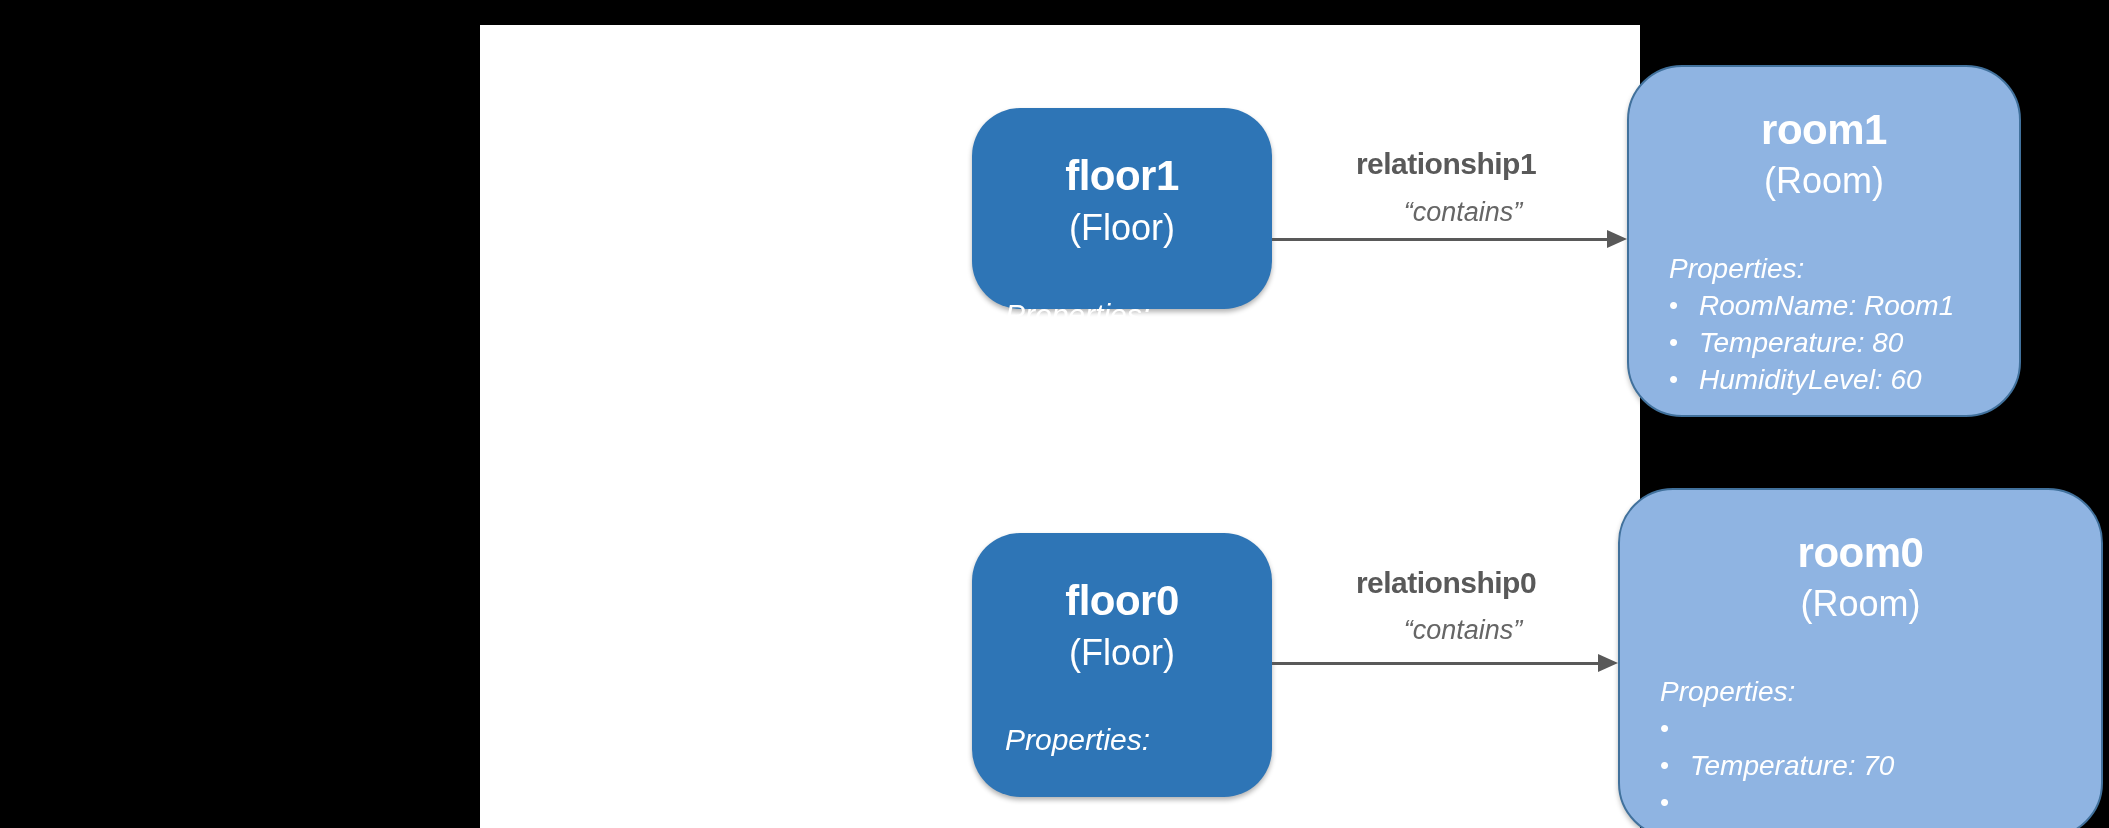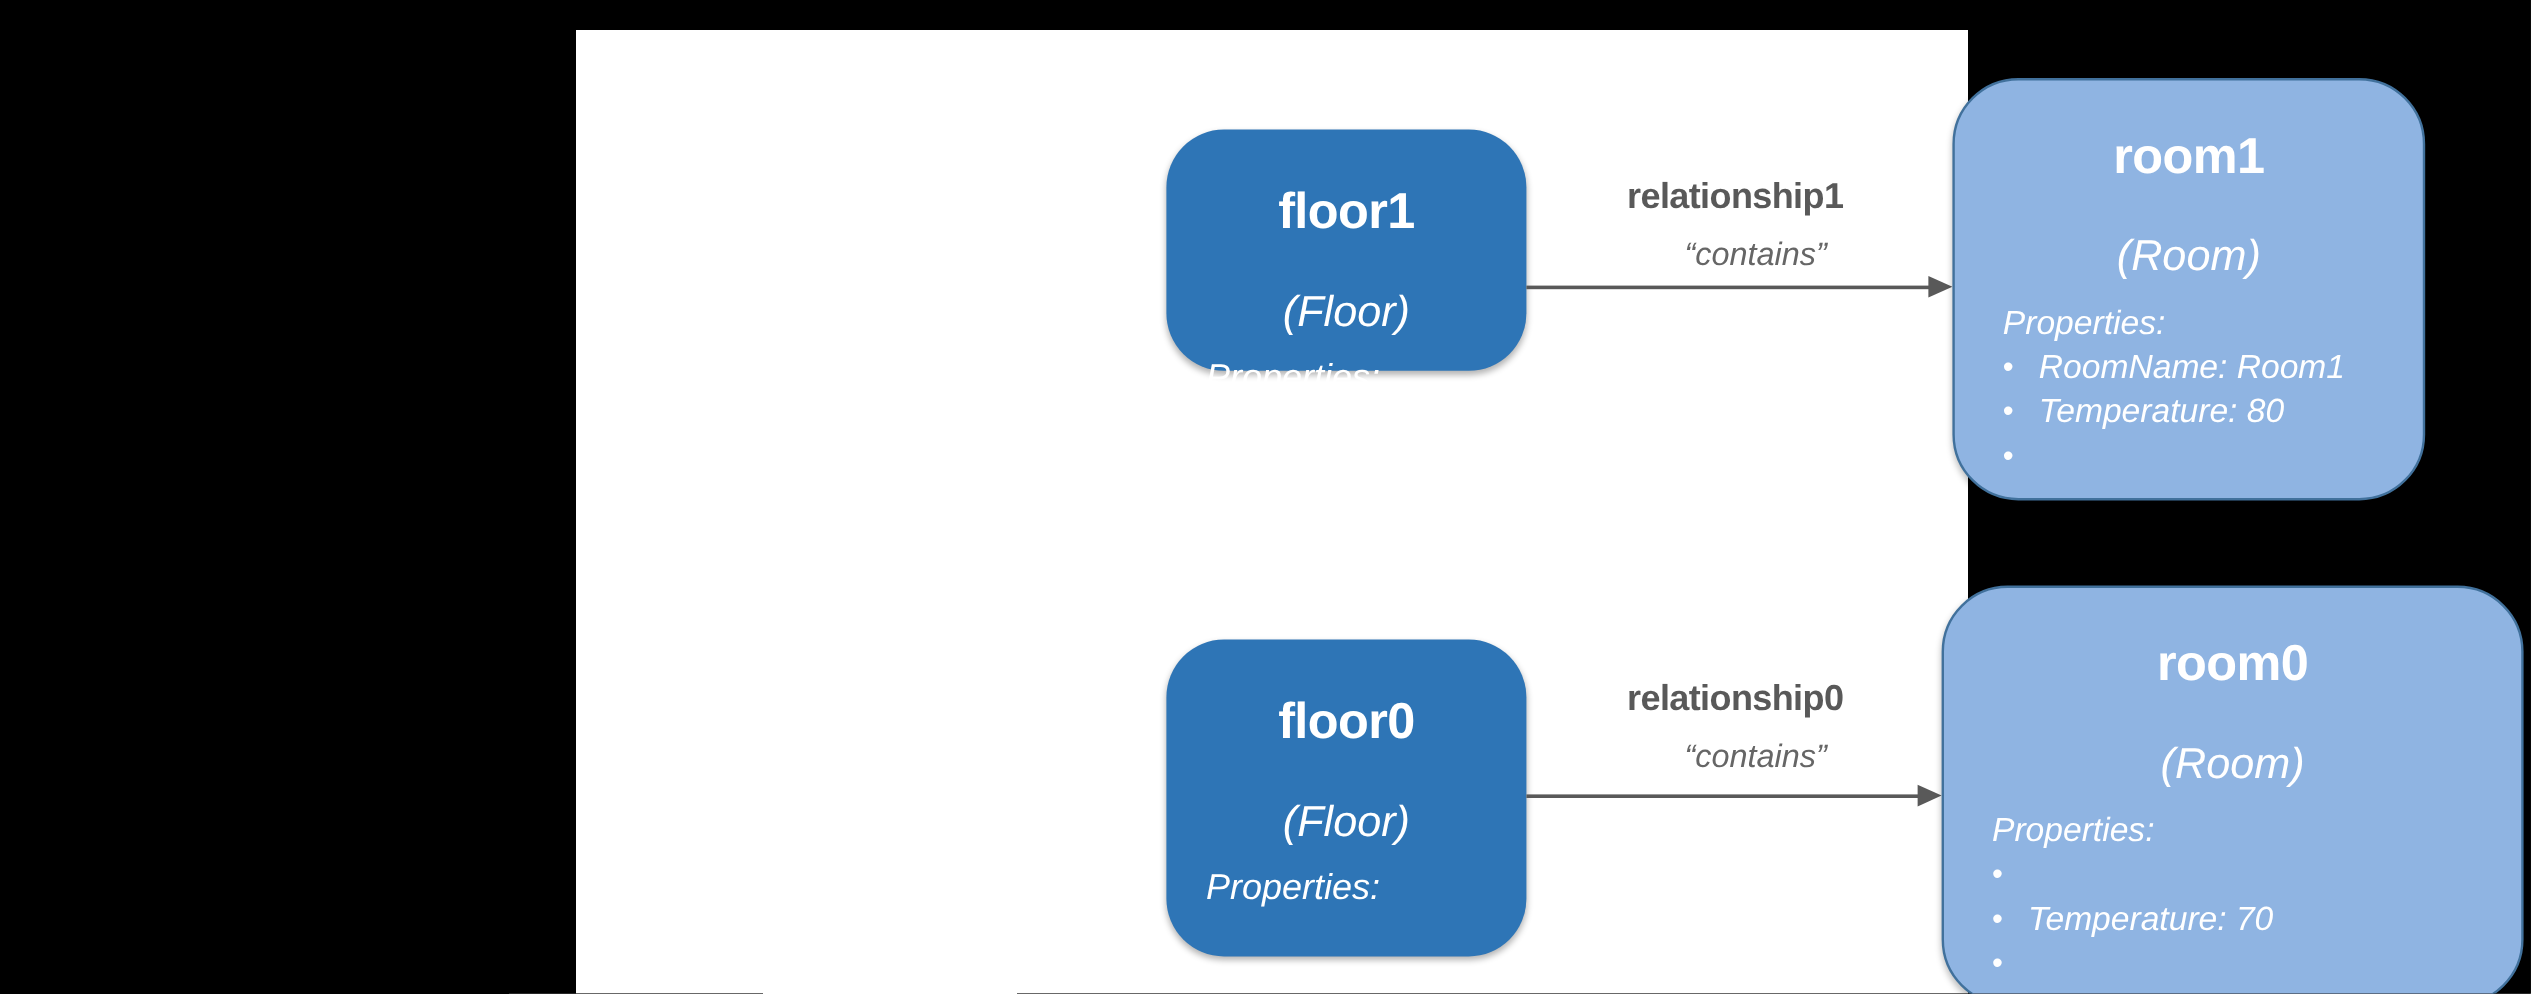--- a/index.html
+++ b/index.html
@@ -50,24 +50,22 @@
     text-align: center;
     font-weight: bold;
     font-size: 42px;
     line-height: 56px;
     letter-spacing: -0.5px;
   }
   .node.floor .node-title { margin-top: 40px; }
   .node.room  .node-title { margin-top: 36px; line-height: 54px; }
   .node-type {
     text-align: center;
-    font-style: italic;
     font-size: 36px;
     line-height: 48px;
-    margin-top: 32px;
   }
   .floor-props {
     position: absolute;
     left: 33px;
     top: 190px;
     font-style: italic;
     font-size: 30px;
     line-height: 34px;
   }
   .room-props {
@@ -154,20 +152,21 @@
         <div class="prop-line">
           <span class="bullet">•</span>
           <span>RoomName: Room1</span>
         </div>
         <div class="prop-line">
           <span class="bullet">•</span>
           <span>Temperature: 80</span>
         </div>
         <div class="prop-line">
           <span class="bullet">•</span>
+          <span>HumidityLevel: 60</span>
         </div>
       </div>
     </div>
 
     <div class="node floor node-floor0">
       <div class="node-title">floor0</div>
       <div class="node-type">(Floor)</div>
       <div class="floor-props">Properties:</div>
     </div>
 

